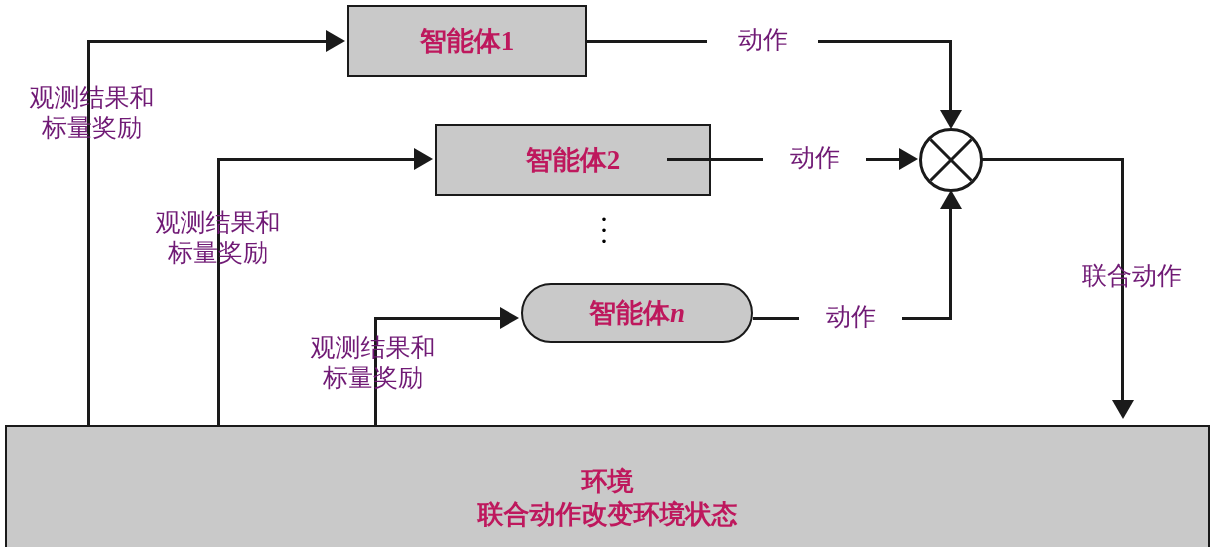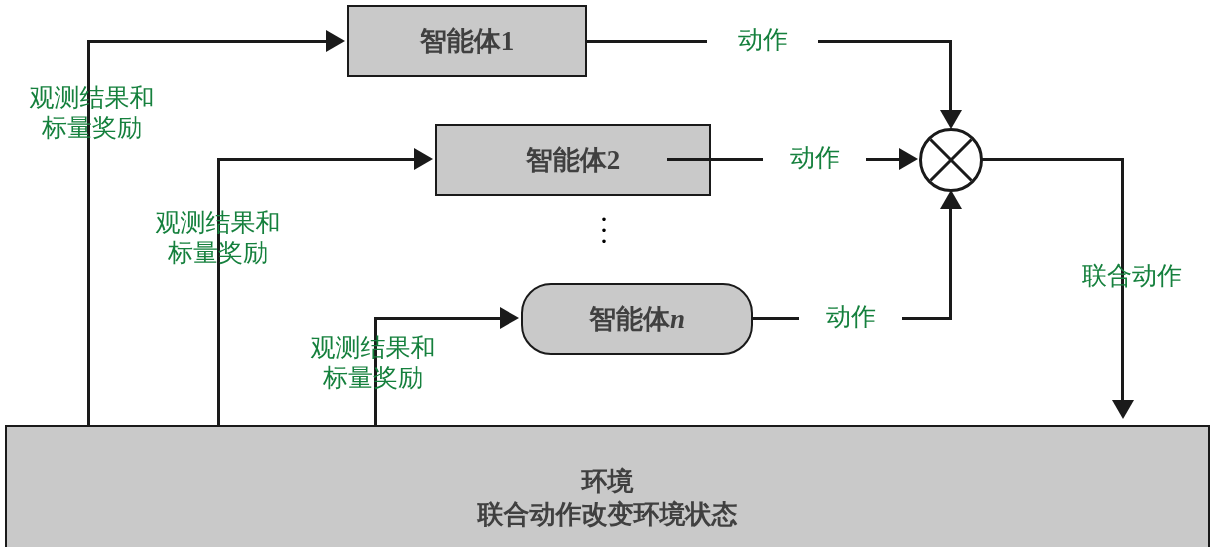--- a/index.html
+++ b/index.html
@@ -8,31 +8,31 @@
 
   .node{
     position:absolute;
     background:#c9c9c9;
     border:2px solid #1a1a1a;
     box-sizing:border-box;
     display:flex;
     flex-direction:column;
     align-items:center;
     justify-content:center;
-    color:#404040;
+    color:#be185d;
     font-weight:bold;
     text-align:right;
   }
   .agent{font-size:27px;}
   .agent .ital{font-style:italic;font-weight:bold;}
   .env{font-size:26px;line-height:1.25;}
 
   .lbl{
     position:absolute;
-    color:#15803d;
+    color:#701a75;
     font-size:25px;
     line-height:1.18;
     text-align:center;
     white-space:pre-line;
     font-weight:normal;
   }
 
   .ln{position:absolute;background:#1a1a1a;}
   .h{height:3px;}
   .v{width:3px;}
@@ -75,21 +75,21 @@
 <div id="stage">
 
   <div class="node agent" style="left:347px;top:5px;width:240px;height:72px;">
     <span>智能体1</span>
   </div>
 
   <div class="node agent" style="left:435px;top:124px;width:276px;height:72px;">
     <span>智能体2</span>
   </div>
 
-  <div class="node agent" style="left:521px;top:283px;width:232px;height:72px;border-radius:30px;">
+  <div class="node agent" style="left:521px;top:283px;width:232px;height:60px;border-radius:30px;">
     <span><span>智能体</span><span class="ital">n</span></span>
   </div>
 
   <div class="node env" style="left:5px;top:425px;width:1205px;height:147px;">
     <div>环境</div>
     <div>联合动作改变环境状态</div>
   </div>
 
   <div class="xcirc" style="left:919px;top:128px;width:64px;height:64px;">
     <span class="s1"></span>

